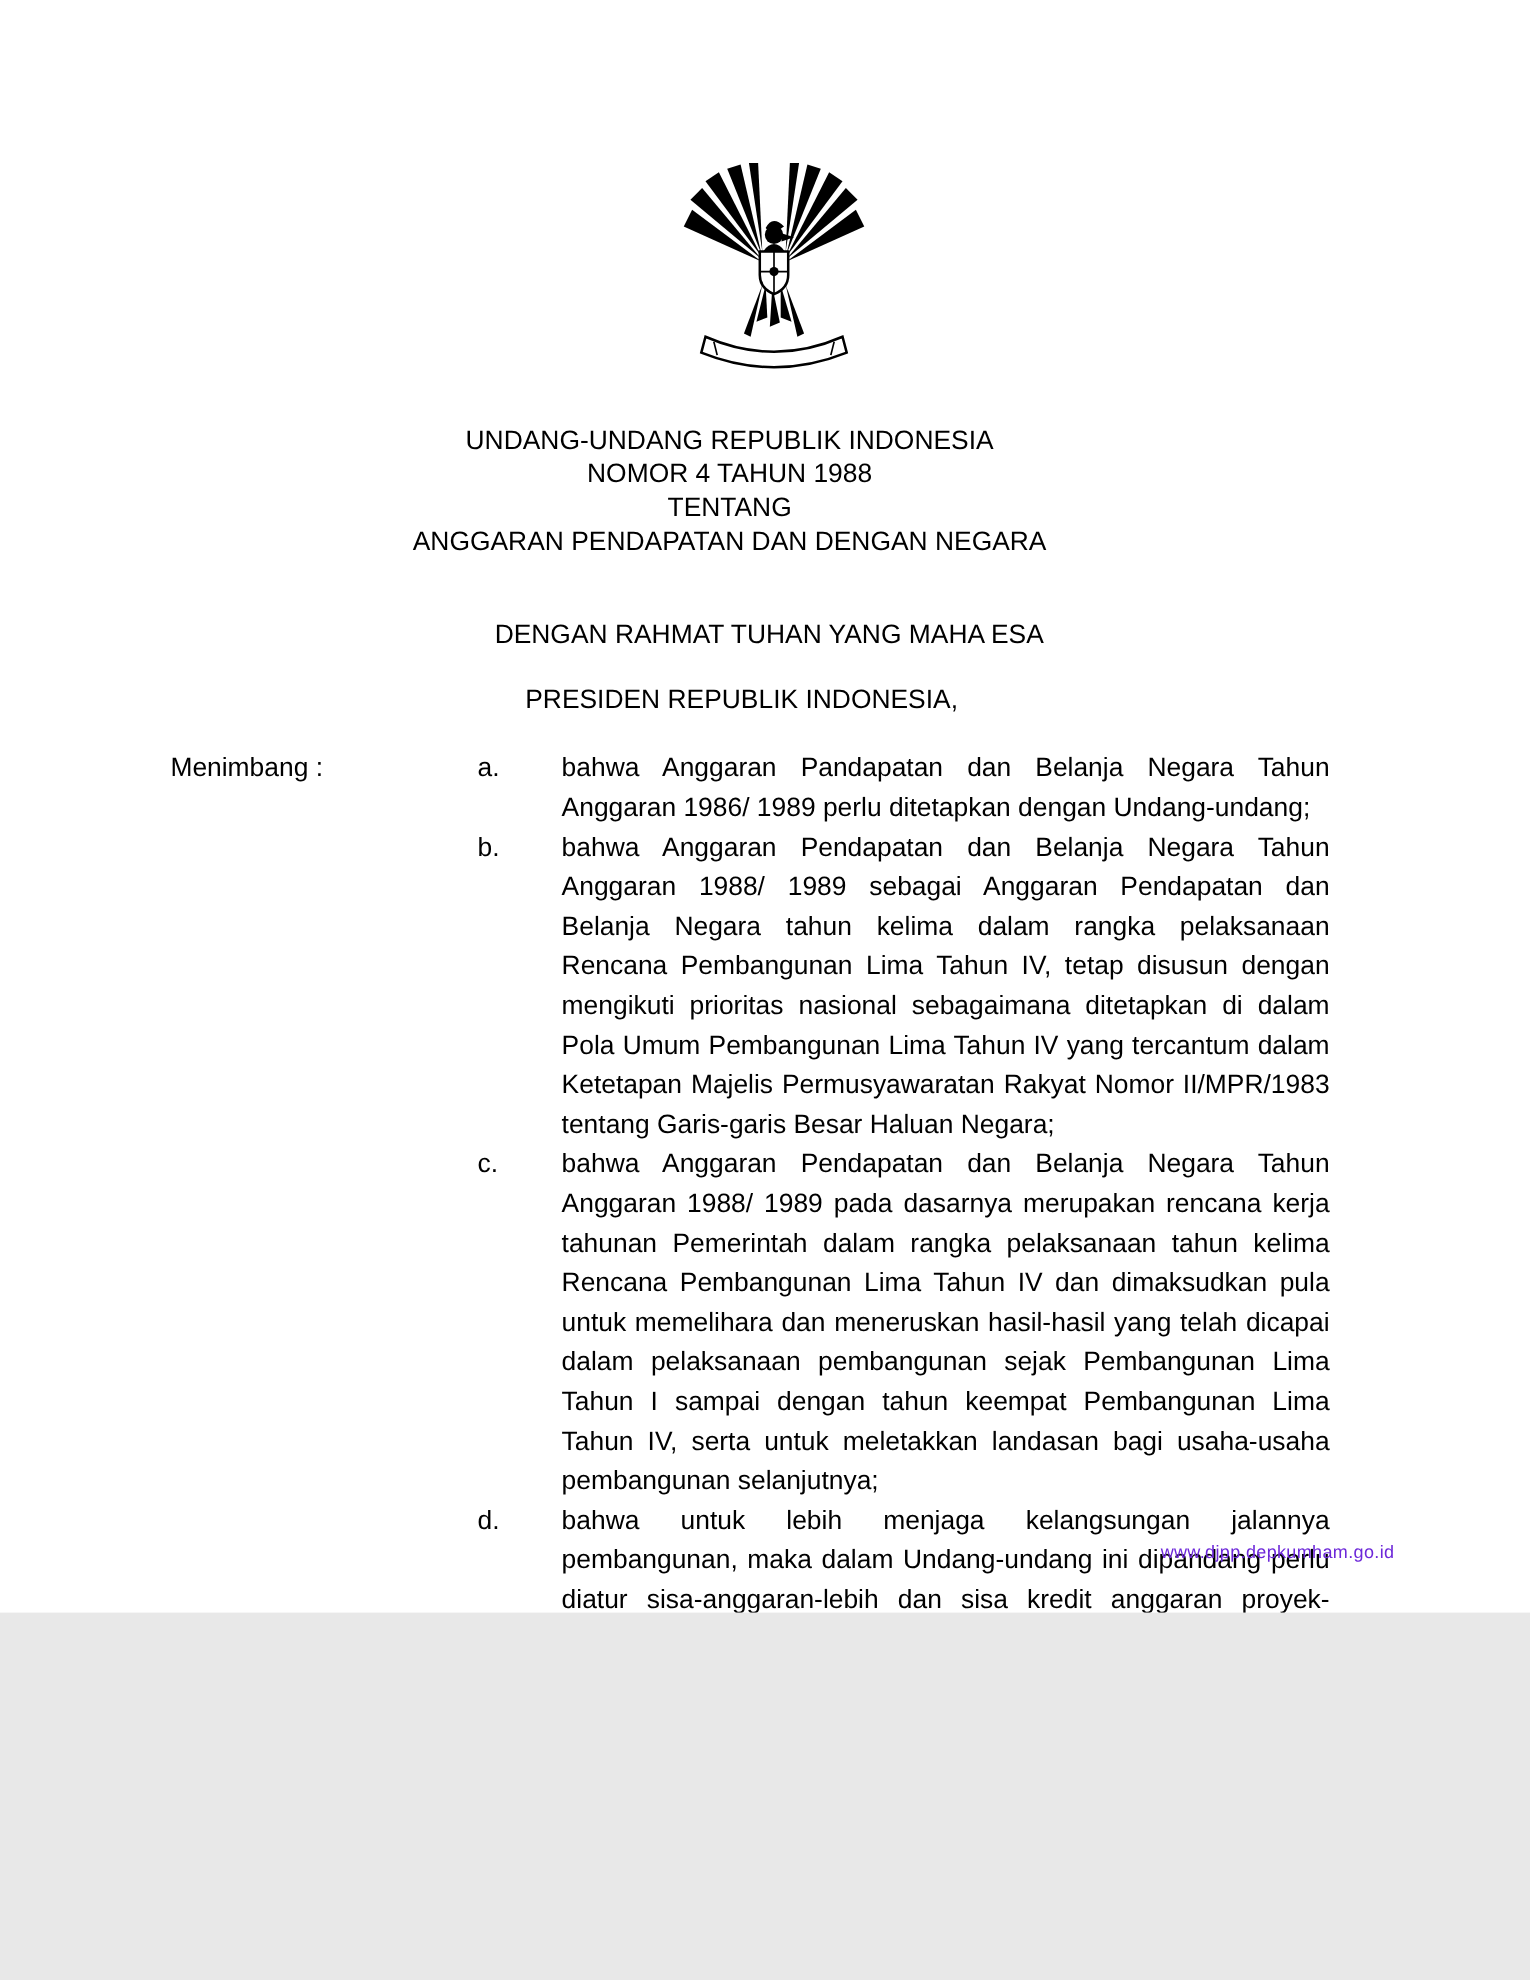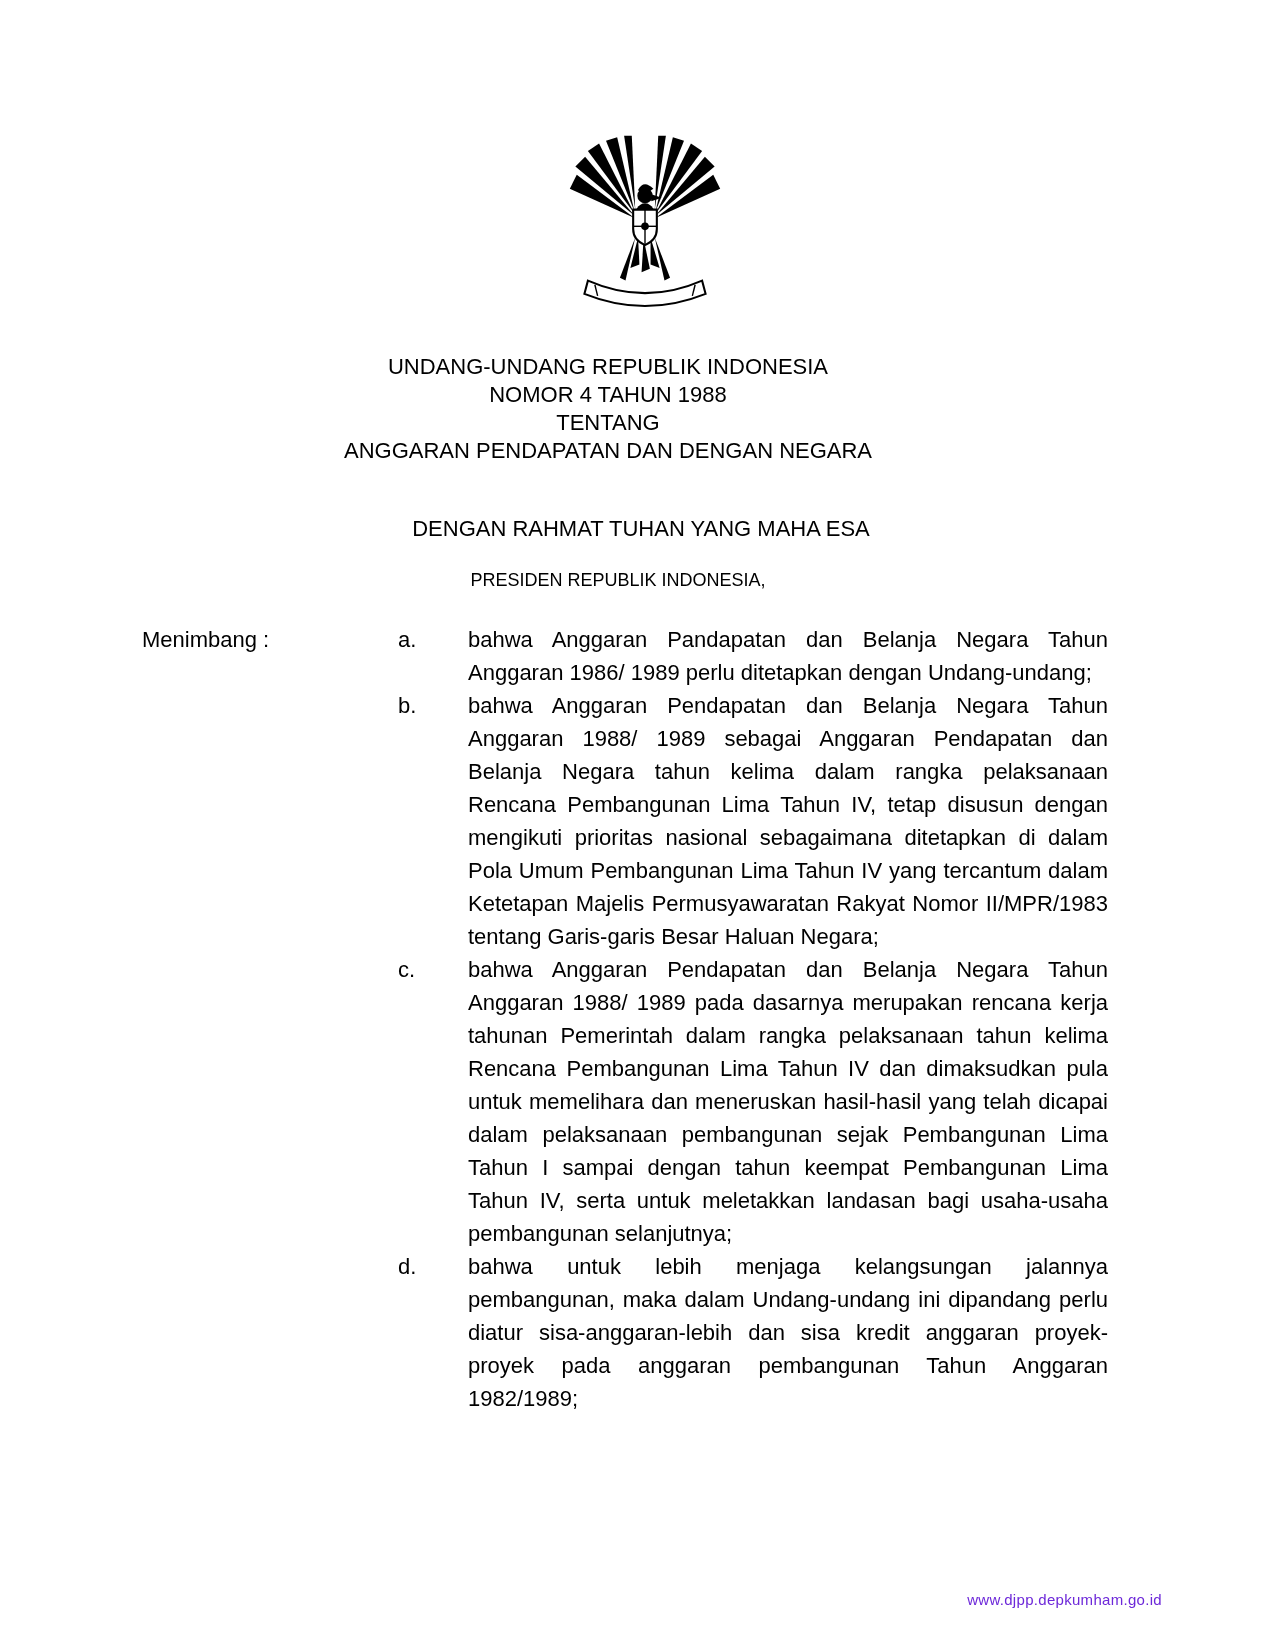--- a/index.html
+++ b/index.html
@@ -1,20 +1,20 @@
 <!DOCTYPE html>
 <html><head>
 <meta charset="utf-8">
 <style>
   * { margin: 0; padding: 0; box-sizing: border-box; }
   html, body { background: #e8e8e8; }
   .page {
     position: relative;
     width: 1275px;
-    height: 1650px;
+    height: 1344px;
     margin: 0 auto;
     background: #ffffff;
     font-family: "Liberation Sans", sans-serif;
     color: #000000;
     overflow: hidden;
   }
   .emblem-wrap {
     position: absolute;
     top: 133px;
     left: 0;
@@ -39,21 +39,21 @@
     width: 1282px;
     text-align: center;
     font-size: 22px;
   }
   .authority {
     position: absolute;
     top: 570px;
     left: 0;
     width: 1236px;
     text-align: center;
-    font-size: 18px;
+    font-size: 22px;
   }
   .considering {
     position: absolute;
     top: 623px;
     left: 142px;
     display: flex;
     font-size: 22px;
     line-height: 33px;
     gap: 40px;
   }

